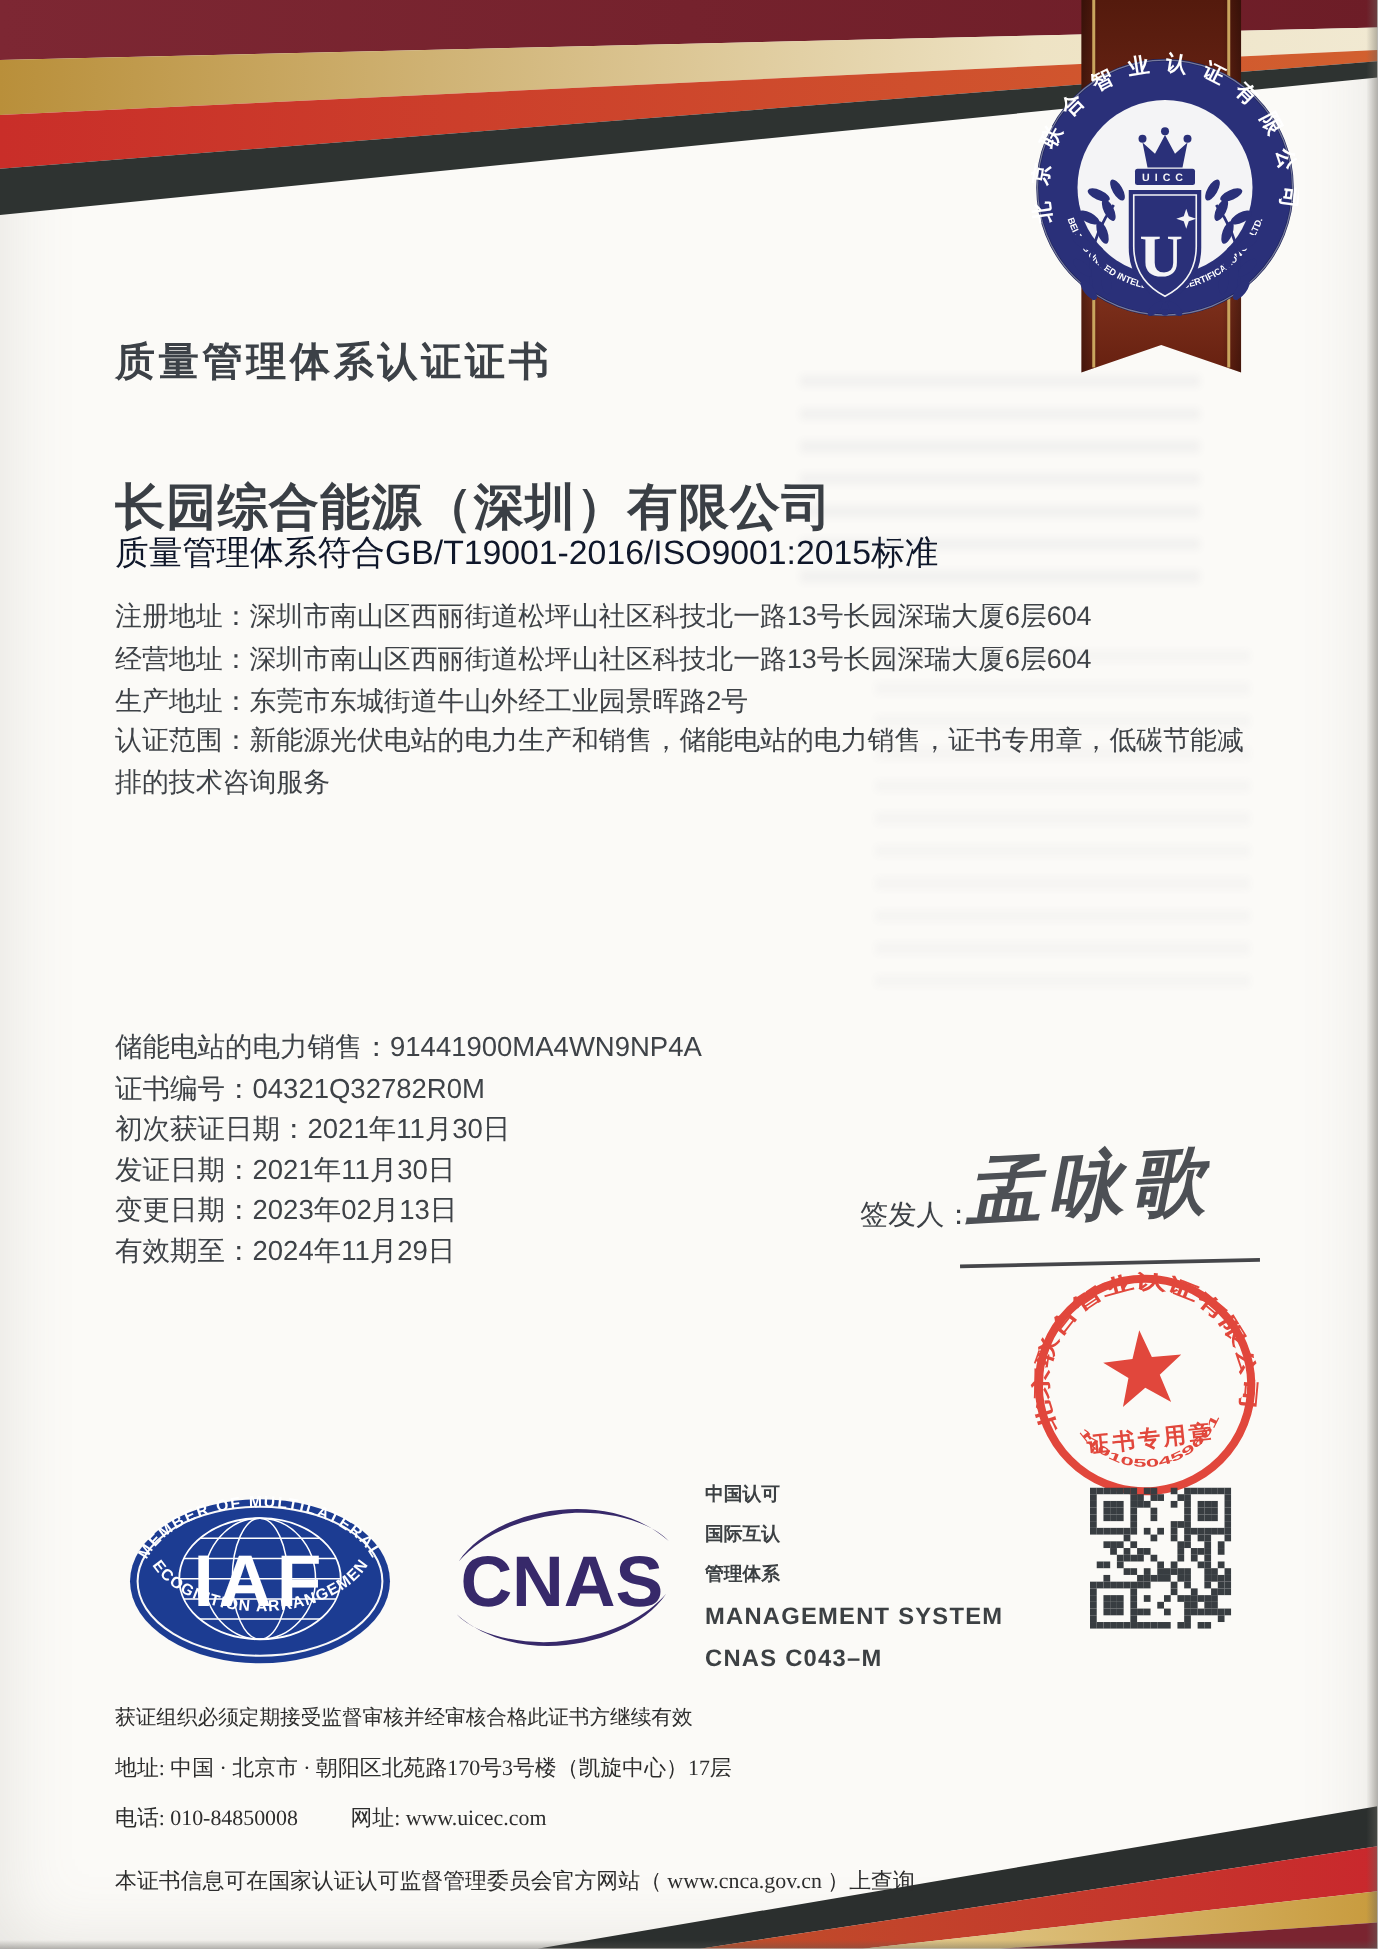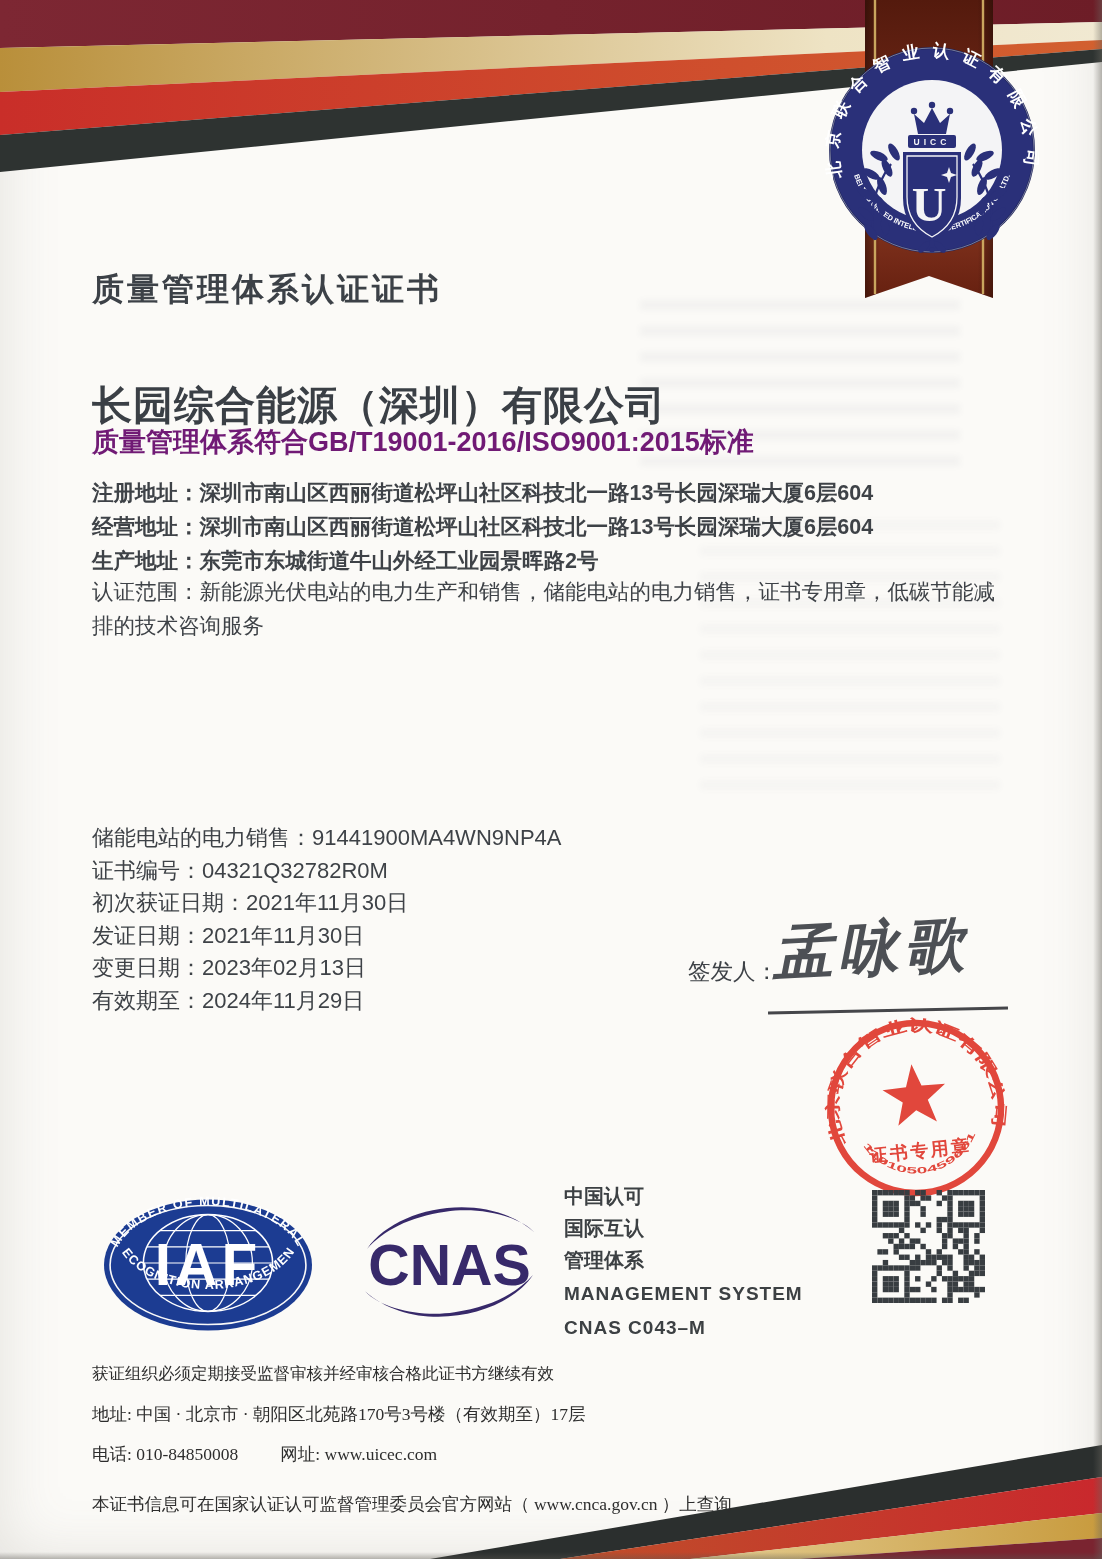--- a/index.html
+++ b/index.html
@@ -6,33 +6,33 @@
   #page{
     position:relative;width:1102px;height:1559px;margin:0 auto;
     background:#fbfaf7;overflow:hidden;
     font-family:"Liberation Sans",sans-serif;
     box-shadow:inset 0 0 60px rgba(120,115,105,.18);
   }
   .abs{position:absolute;}
   
   .cert-title{left:92px;top:268px;font-size:32px;font-weight:700;color:#3c4147;letter-spacing:3px;}
   .company{left:92px;top:378px;font-size:40px;font-weight:700;color:#3a3f45;letter-spacing:1px;}
-  .standard{left:92px;top:424px;font-size:27px;font-weight:700;color:#701a75;}
-  .addr-block{left:92px;top:476px;font-size:21.5px;line-height:34px;font-weight:700;color:#3e4247;}
+  .standard{left:92px;top:424px;font-size:27px;font-weight:400;color:#0f172a;}
+  .addr-block{left:92px;top:476px;font-size:21.5px;line-height:34px;font-weight:400;color:#3e4247;}
   .scope{left:92px;top:575px;width:905px;font-size:21.5px;line-height:34px;font-weight:500;color:#3e4247;}
   .info-block{left:92px;top:822px;font-size:22px;line-height:32.5px;font-weight:500;color:#3e4247;}
   .signer-label{left:688px;top:956px;font-size:22.5px;font-weight:500;color:#3e4247;}
   .signature{
     left:772px;top:908px;width:250px;font-size:60px;font-weight:700;color:#4d5055;
     font-family:"DejaVu Serif",serif;font-style:italic;transform:rotate(-3deg);letter-spacing:6px;
   }
   .sig-line{left:768px;top:1009px;width:240px;height:3px;background:#45464a;transform:rotate(-1.2deg);}
   
   .accred{left:564px;top:1180px;color:#3c4043;}
-  .accred .cn{font-family:Liberation Sans, sans-serif;font-size:20px;font-weight:700;line-height:32px;}
+  .accred .cn{font-family:Liberation Sans, sans-serif;font-size:15px;font-weight:700;line-height:32px;}
   .accred .en{font-size:19px;font-weight:700;letter-spacing:1px;line-height:32px;margin-top:2px;}
   
   .footer-line{left:92px;font-family:"Liberation Serif",serif;font-size:17.5px;color:#2d2d2d;}
   .f1{top:1363px;font-size:16.5px;}
   .f2{top:1402px;}
   .f3{top:1442px;}
   .f4{top:1482px;margin-top:10px;}
   .f3 span{margin-right:42px;}
   
   .bleed{pointer-events:none;filter:blur(3px);opacity:.05;
@@ -471,21 +471,21 @@
 
   <div class="abs accred">
     <div class="cn">中国认可</div>
     <div class="cn">国际互认</div>
     <div class="cn">管理体系</div>
     <div class="en">MANAGEMENT SYSTEM</div>
     <div class="en">CNAS C043–M</div>
   </div>
 
   <div class="abs footer-line f1">获证组织必须定期接受监督审核并经审核合格此证书方继续有效</div>
-  <div class="abs footer-line f2">地址: 中国 · 北京市 · 朝阳区北苑路170号3号楼（有效期至）17层</div>
+  <div class="abs footer-line f2">地址: 中国 · 北京市 · 朝阳区北苑路170号3号楼（凯旋中心）17层</div>
   <div class="abs footer-line f3">
     <span>电话: 010-84850008</span><span>网址: www.uicec.com</span>
   </div>
   <div class="abs footer-line f4">本证书信息可在国家认证认可监督管理委员会官方网站（ www.cnca.gov.cn ）上查询</div>
 
   <div class="abs edge-r"></div>
   <div class="abs edge-b"></div>
 </div>
 
 </body></html>

